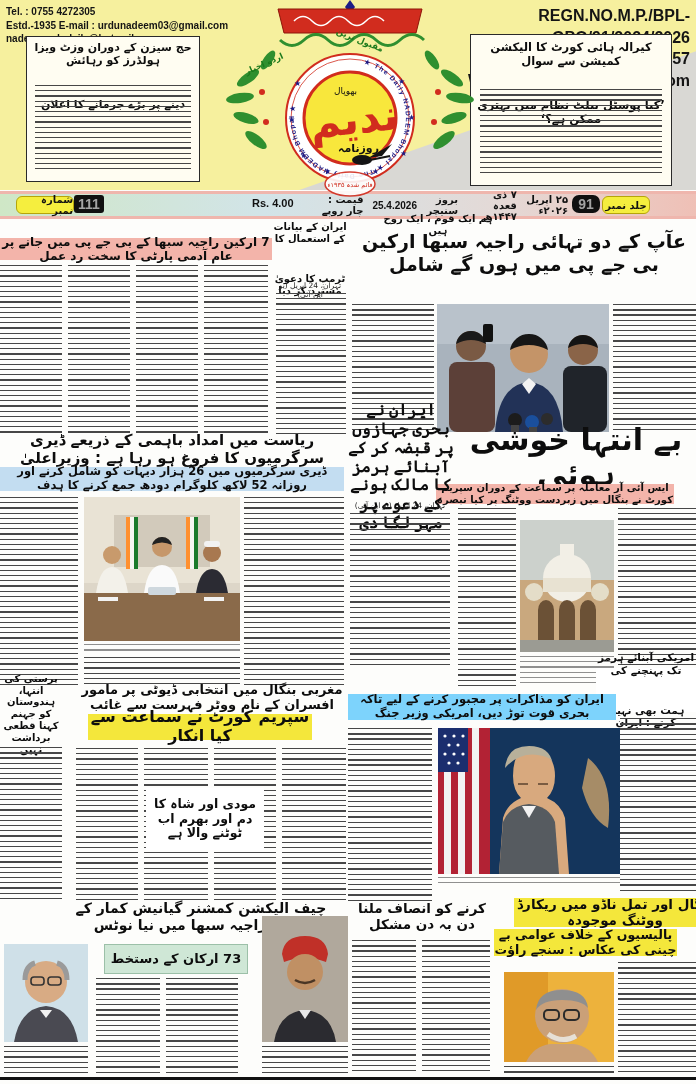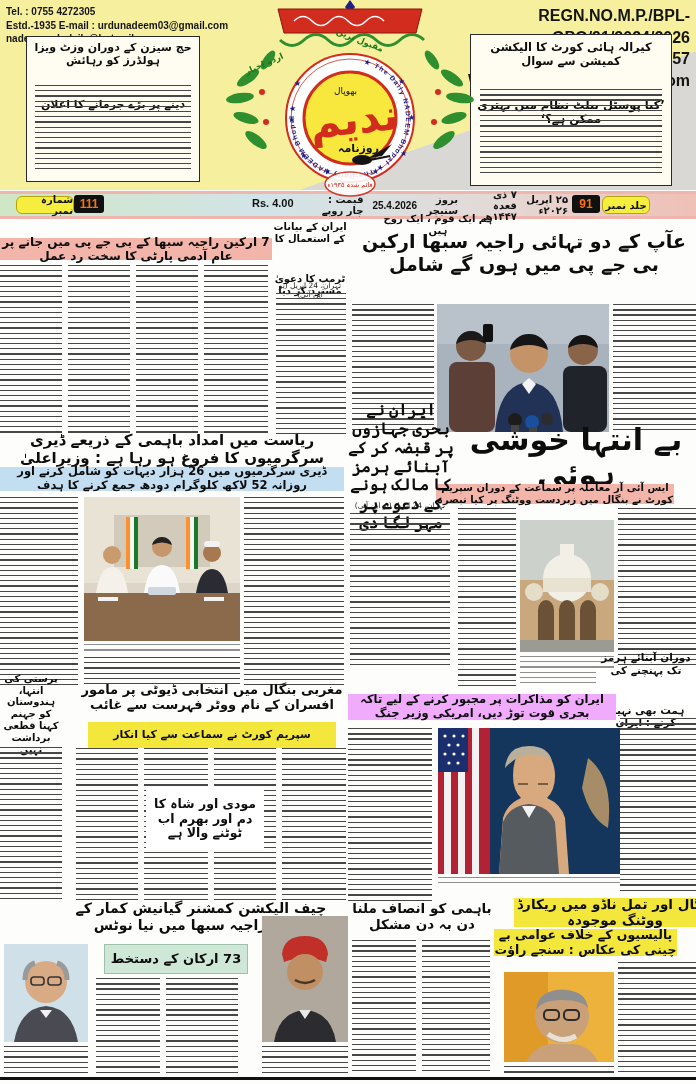--- a/index.html
+++ b/index.html
@@ -12,21 +12,21 @@
   .tx{position:absolute;
       background-image:repeating-linear-gradient(to bottom,#474747 0,#474747 1.3px,transparent 1.3px,transparent 5.2px);}
   .cap{opacity:.6;}
   .hl{position:absolute;direction:rtl;font-weight:bold;color:#0d0d0d;text-align:center;
       line-height:1.18;display:flex;align-items:center;justify-content:center;}
   .hl2{flex-direction:column;gap:28px;}
   .chip{position:absolute;display:flex;align-items:center;justify-content:center;
         background:#f5ee3e;border:1px solid #b5a50a;border-radius:6px;
         font-weight:bold;font-size:10px;direction:rtl;color:#111;}
   .numbox{position:absolute;display:flex;align-items:center;justify-content:center;
-        background:#101010;color:#f97316;font-weight:bold;font-size:12px;border-radius:3px;
+        background:#101010;color:#a3a3a3;font-weight:bold;font-size:14px;border-radius:3px;
         font-family:"Liberation Sans",sans-serif;}
   .boxart{position:absolute;background:#fffdf2;border:1.6px solid #2a2a2a;}
   .dl{position:absolute;direction:rtl;font-size:7.5px;color:#222;text-align:center;}
 </style>
 </head>
 <body>
 
 <div class="page">
 
   <div class="abs" style="left:0;top:0;width:696px;height:190px;background:#f6f09e;"></div>
@@ -133,21 +133,21 @@
     <div class="numbox" style="left:74px;top:1px;width:30px;height:18px;">111</div>
     <div class="abs lat" style="left:252px;top:3px;font-size:11px;font-weight:bold;color:#111;">Rs. 4.00</div>
     <div class="abs u" style="left:318px;top:2px;width:250px;height:18px;display:flex;gap:9px;align-items:center;
                 font-size:10px;font-weight:bold;color:#111;">
       <span>۲۵ اپریل ۲۰۲۶ء</span>
       <span>۷ ذی قعدہ ۱۴۴۷ھ</span>
       <span>بروز سنیچر</span>
       <span class="lat">25.4.2026</span>
       <span>قیمت : چار روپے</span>
     </div>
-    <div class="numbox" style="left:572px;top:1px;width:28px;height:18px;">91</div>
+    <div class="numbox" style="left:572px;top:1px;width:28px;height:18px;border-radius:7px;">91</div>
     <div class="chip" style="left:602px;top:2px;width:46px;height:16px;">
       <span>جلد نمبر</span>
     </div>
   </div>
 
   <div class="hl" style="left:338px;top:216px;width:116px;height:18px;font-size:10px;margin-left:42px;">ہم ایک قوم ، ایک روح ہیں</div>
 
   <div class="hl" style="left:0;top:238px;width:272px;height:22px;background:#f3b4aa;font-size:12px;">7 ارکین راجیہ سبھا کے بی جے پی میں جانے پر عام آدمی پارٹی کا سخت رد عمل</div>
   <div class="tx" style="left:0;top:265px;width:62px;height:169px;"></div>
   <div class="tx" style="left:68px;top:265px;width:62px;height:169px;"></div>
@@ -250,34 +250,34 @@
     <rect x="120" y="100" width="20" height="4" fill="#f2f2f2"></rect>
   </svg>
   <div class="tx cap" style="left:84px;top:644px;width:156px;height:8px;"></div>
   <div class="tx" style="left:84px;top:657px;width:156px;height:30px;"></div>
   <div class="tx" style="left:244px;top:497px;width:100px;height:190px;"></div>
 
   <div class="hl hl2" style="left:0;top:686px;width:62px;height:56px;font-size:10px;">پرستی کی انتہا، ہندوستان کو جہنم کہنا قطعی برداشت نہیں</div>
   <div class="tx" style="left:0;top:747px;width:62px;height:155px;"></div>
 
   <div class="hl" style="left:76px;top:684px;width:272px;height:26px;font-size:13px;">مغربی بنگال میں انتخابی ڈیوٹی پر مامور افسران کے نام ووٹر فہرست سے غائب</div>
-  <div class="hl" style="left:88px;top:714px;width:248px;height:26px;background:#f4e73b;font-size:11px;margin-top:8px;">سپریم کورٹ نے سماعت سے کیا انکار</div>
+  <div class="hl" style="left:88px;top:714px;width:224px;height:26px;background:#f4e73b;font-size:16px;">سپریم کورٹ نے سماعت سے کیا انکار</div>
   <div class="tx" style="left:76px;top:748px;width:62px;height:154px;"></div>
   <div class="tx" style="left:144px;top:748px;width:64px;height:154px;"></div>
   <div class="tx" style="left:214px;top:748px;width:62px;height:154px;"></div>
   <div class="tx" style="left:282px;top:748px;width:64px;height:154px;"></div>
   <div class="hl hl2" style="left:146px;top:788px;width:118px;height:62px;font-size:12.5px;background:#fff;">مودی اور شاہ کا دم اور بھرم اب ٹوٹنے والا ہے</div>
 
   <div class="hl hl2" style="left:596px;top:668px;width:100px;height:44px;font-size:10.5px;background:#fff;">
-    <span>دوران آبنائے ہرمز تک پہنچنے کی</span>
+    <span>امریکی آبنائے ہرمز تک پہنچنے کی</span>
     <span>ہمت بھی نہیں کرتے : ایران</span>
   </div>
   <div class="tx" style="left:620px;top:718px;width:76px;height:176px;"></div>
 
-  <div class="hl" style="left:348px;top:694px;width:268px;height:26px;background:#f0abfc;font-size:11.5px;">ایران کو مذاکرات پر مجبور کرنے کے لیے تاکہ بحری قوت توڑ دیں، امریکی وزیر جنگ</div>
+  <div class="hl" style="left:348px;top:694px;width:268px;height:26px;background:#7dd3fc;font-size:11.5px;">ایران کو مذاکرات پر مجبور کرنے کے لیے تاکہ بحری قوت توڑ دیں، امریکی وزیر جنگ</div>
   <div class="tx" style="left:348px;top:728px;width:84px;height:176px;"></div>
   <svg class="abs" style="left:438px;top:728px;" width="182" height="146" viewBox="0 0 182 146">
     <rect width="182" height="146" fill="#14355c"></rect>
 
     <path d="M150,30 q26,20 20,70 q-18,-10 -26,-40 Z" fill="#caa36a" opacity="0.8"></path>
 
     <g>
       <rect x="0" y="0" width="52" height="146" fill="#b22234"></rect>
       <rect x="6" y="0" width="7" height="146" fill="#f2f2f2"></rect>
       <rect x="20" y="0" width="7" height="146" fill="#f2f2f2"></rect>
@@ -320,21 +320,21 @@
     <circle cx="43" cy="56" r="18" fill="#c09064"></circle>
     <path d="M33,64 q10,6 20,0" stroke="#4a3625" stroke-width="2.5" fill="none"></path>
     <path d="M12,126 q5,-30 31,-32 q26,2 31,32 Z" fill="#2b2b30"></path>
     <path d="M37,94 l6,9 l6,-9 Z" fill="#e8e8e8"></path>
   </svg>
   <div class="tx" style="left:96px;top:978px;width:64px;height:96px;"></div>
   <div class="tx" style="left:166px;top:978px;width:72px;height:96px;"></div>
   <div class="tx" style="left:4px;top:1046px;width:84px;height:28px;"></div>
   <div class="tx" style="left:262px;top:1046px;width:86px;height:28px;"></div>
 
-  <div class="hl hl2" style="left:352px;top:901px;width:140px;height:32px;font-size:13.5px;">باہمی کو انصاف ملنا دن بہ دن مشکل</div>
+  <div class="hl hl2" style="left:352px;top:901px;width:140px;height:32px;font-size:13.5px;">کرنے کو انصاف ملنا دن بہ دن مشکل</div>
   <div class="tx" style="left:352px;top:940px;width:64px;height:135px;"></div>
   <div class="tx" style="left:422px;top:940px;width:68px;height:135px;"></div>
 
   <div class="hl" style="left:514px;top:898px;width:202px;height:29px;background:#f4e73b;font-size:13.5px;">بنگال اور تمل ناڈو میں ریکارڈ ووٹنگ موجودہ</div>
   <div class="hl" style="left:494px;top:929px;width:183px;height:27px;background:#f4e73b;font-size:12.5px;">پالیسیوں کے خلاف عوامی بے چینی کی عکاس : سنجے راؤت</div>
   <div class="tx" style="left:618px;top:962px;width:78px;height:112px;"></div>
   <svg class="abs" style="left:504px;top:972px;" width="110" height="90" viewBox="0 0 110 90">
     <rect width="110" height="90" fill="#edb23c"></rect>
     <rect width="44" height="90" fill="#e09a28"></rect>
     <circle cx="58" cy="44" r="27" fill="#caa078"></circle>

